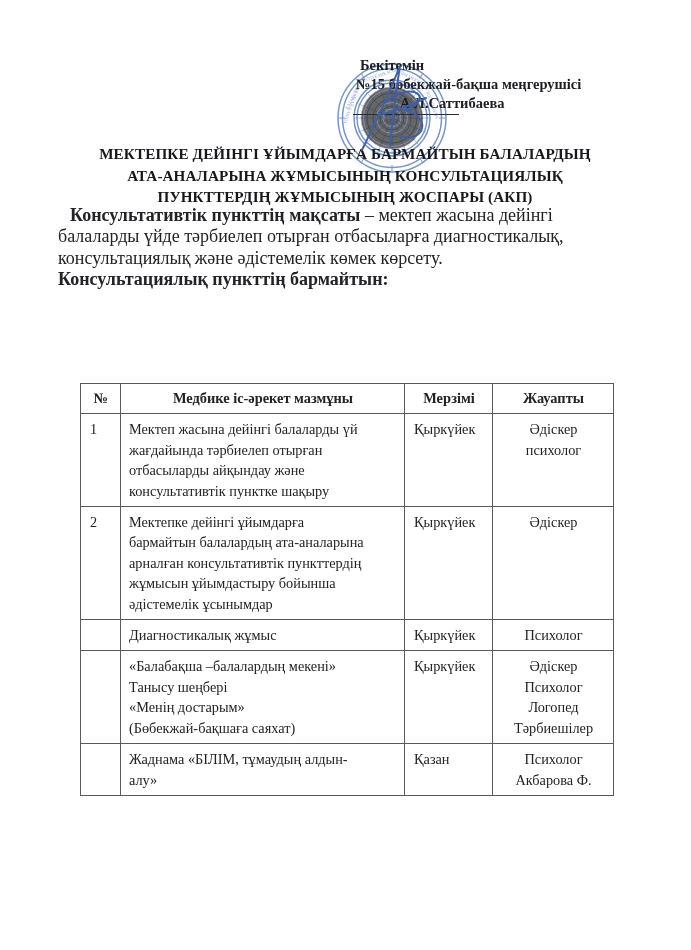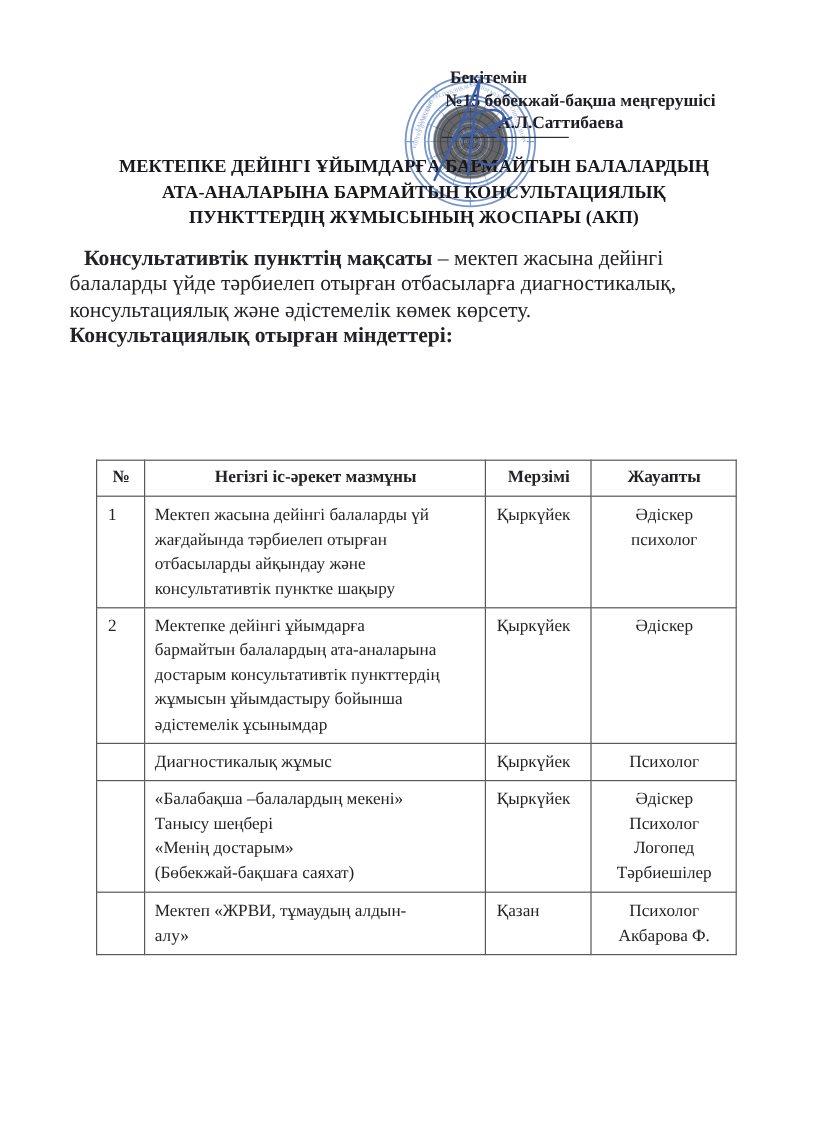--- a/index.html
+++ b/index.html
@@ -14,21 +14,21 @@
     height: 950px;
     background: #ffffff;
     overflow: hidden;
     font-family: "Liberation Serif", "DejaVu Serif", serif;
     color: #2a2a2a;
   }
 
   
   .approval-block {
     position: absolute;
-    left: 367px;
+    left: 352px;
     top: 56px;
     width: 300px;
     z-index: 3;
   }
   .approval-line {
     font-size: 14.5px;
     font-weight: bold;
     line-height: 19px;
     color: #1d1d22;
     white-space: nowrap;
@@ -64,21 +64,21 @@
     width: 120px;
     height: 116px;
     z-index: 5;
     pointer-events: none;
   }
 
   
   .doc-title {
     position: absolute;
     left: 60px;
-    top: 128px;
+    top: 143px;
     width: 570px;
     text-align: center;
     font-size: 15.2px;
     font-weight: bold;
     line-height: 21.5px;
     letter-spacing: 0.1px;
     color: #18181c;
     z-index: 4;
   }
   .doc-title .tline { display: block; white-space: nowrap; }
@@ -198,40 +198,40 @@
 
   <div class="approval-block">
     <div class="approval-line l1">Бекітемін</div>
     <div class="approval-line l2">№15 бөбекжай-бақша меңгерушісі</div>
     <div class="approval-line l3">А.Л.Саттибаева</div>
     <div class="signature-rule"></div>
   </div>
 
   <div class="doc-title">
     <span class="tline">МЕКТЕПКЕ ДЕЙІНГІ ҰЙЫМДАРҒА БАРМАЙТЫН БАЛАЛАРДЫҢ</span>
-    <span class="tline">АТА-АНАЛАРЫНА БАРМАЙТЫН КОНСУЛЬТАЦИЯЛЫҚ</span>
+    <span class="tline">АТА-АНАЛАРЫНА ЖҰМЫСЫНЫҢ КОНСУЛЬТАЦИЯЛЫҚ</span>
     <span class="tline">ПУНКТТЕРДІҢ ЖҰМЫСЫНЫҢ ЖОСПАРЫ (АКП)</span>
   </div>
 
   <div class="body-text">
     <p class="p-indent"><span class="b">Консультативтік пункттің мақсаты</span><span> – мектеп жасына дейінгі балаларды үйде тәрбиелеп отырған отбасыларға диагностикалық, консультациялық және әдістемелік көмек көрсету.</span></p>
-    <p class="b">Консультациялық отырған міндеттері:</p>
+    <p class="b">Консультациялық пункттің бармайтын:</p>
   </div>
 
   <table class="plan-table">
     <colgroup>
       <col class="c-no">
         <col class="c-body">
         <col class="c-term">
         <col class="c-resp">
     </colgroup>
     <thead>
       <tr>
         <th>№</th>
-        <th>Негізгі іс-әрекет мазмұны</th>
+        <th>Медбике іс-әрекет мазмұны</th>
         <th>Мерзімі</th>
         <th>Жауапты</th>
       </tr>
     </thead>
     <tbody>
         <tr>
           <td class="no-cell">1</td>
           <td class="cell-lines">
             <span>Мектеп жасына дейінгі балаларды үй</span>
             <span>жағдайында тәрбиелеп отырған</span>
@@ -242,21 +242,21 @@
           <td class="resp-cell cell-lines">
             <span>Әдіскер</span>
             <span>психолог</span>
           </td>
         </tr>
         <tr>
           <td class="no-cell">2</td>
           <td class="cell-lines">
             <span>Мектепке дейінгі ұйымдарға</span>
             <span>бармайтын балалардың ата-аналарына</span>
-            <span>достарым консультативтік пункттердің</span>
+            <span>арналған консультативтік пункттердің</span>
             <span>жұмысын ұйымдастыру бойынша</span>
             <span>әдістемелік ұсынымдар</span>
           </td>
           <td class="term-cell vtop">Қыркүйек</td>
           <td class="resp-cell cell-lines">
             <span>Әдіскер</span>
           </td>
         </tr>
         <tr>
           <td class="no-cell"></td>
@@ -280,21 +280,21 @@
           <td class="resp-cell cell-lines">
             <span>Әдіскер</span>
             <span>Психолог</span>
             <span>Логопед</span>
             <span>Тәрбиешілер</span>
           </td>
         </tr>
         <tr>
           <td class="no-cell"></td>
           <td class="cell-lines">
-            <span> Мектеп «ЖРВИ, тұмаудың алдын-</span>
+            <span> Жаднама «БІЛІМ, тұмаудың алдын-</span>
             <span>алу»</span>
           </td>
           <td class="term-cell vtop">Қазан</td>
           <td class="resp-cell cell-lines">
             <span>Психолог</span>
             <span>Акбарова Ф.</span>
           </td>
         </tr>
       </tbody>
   </table>

